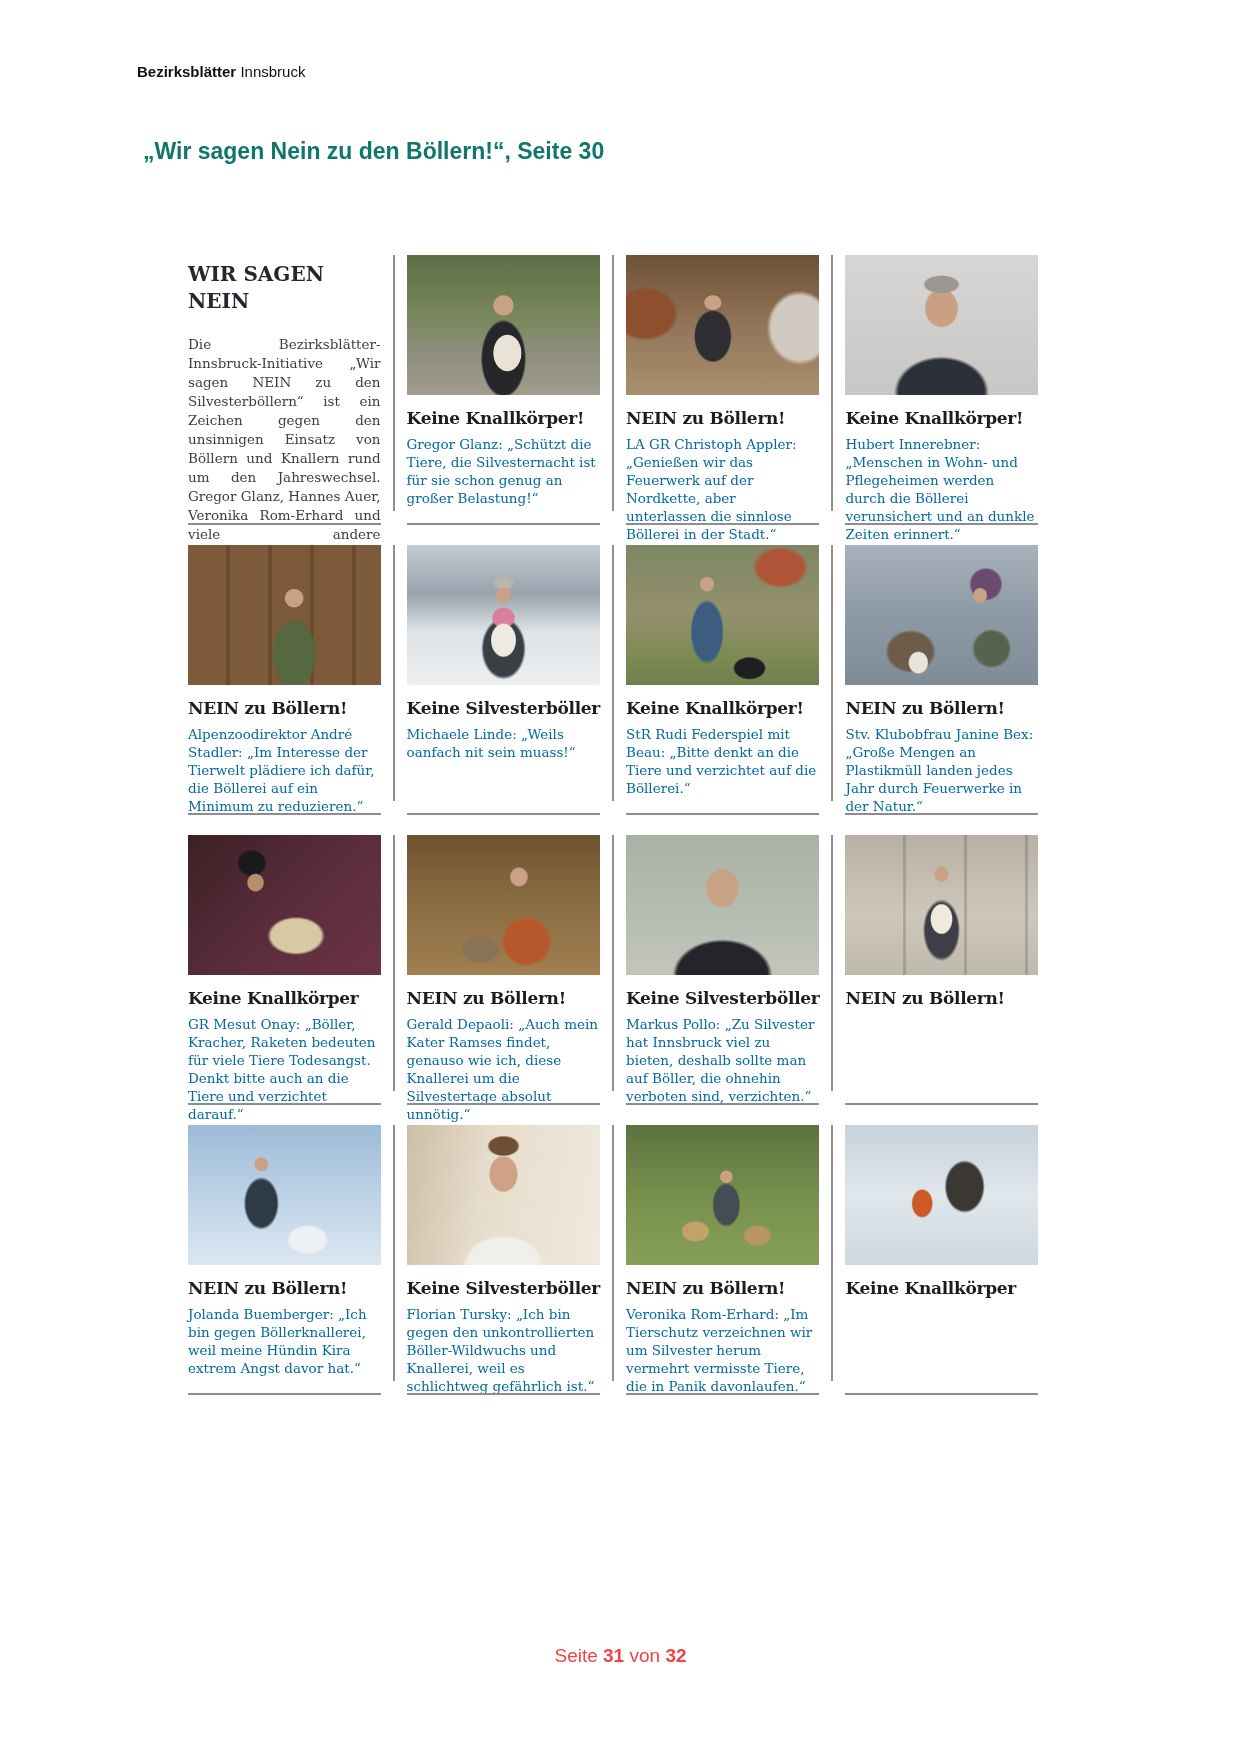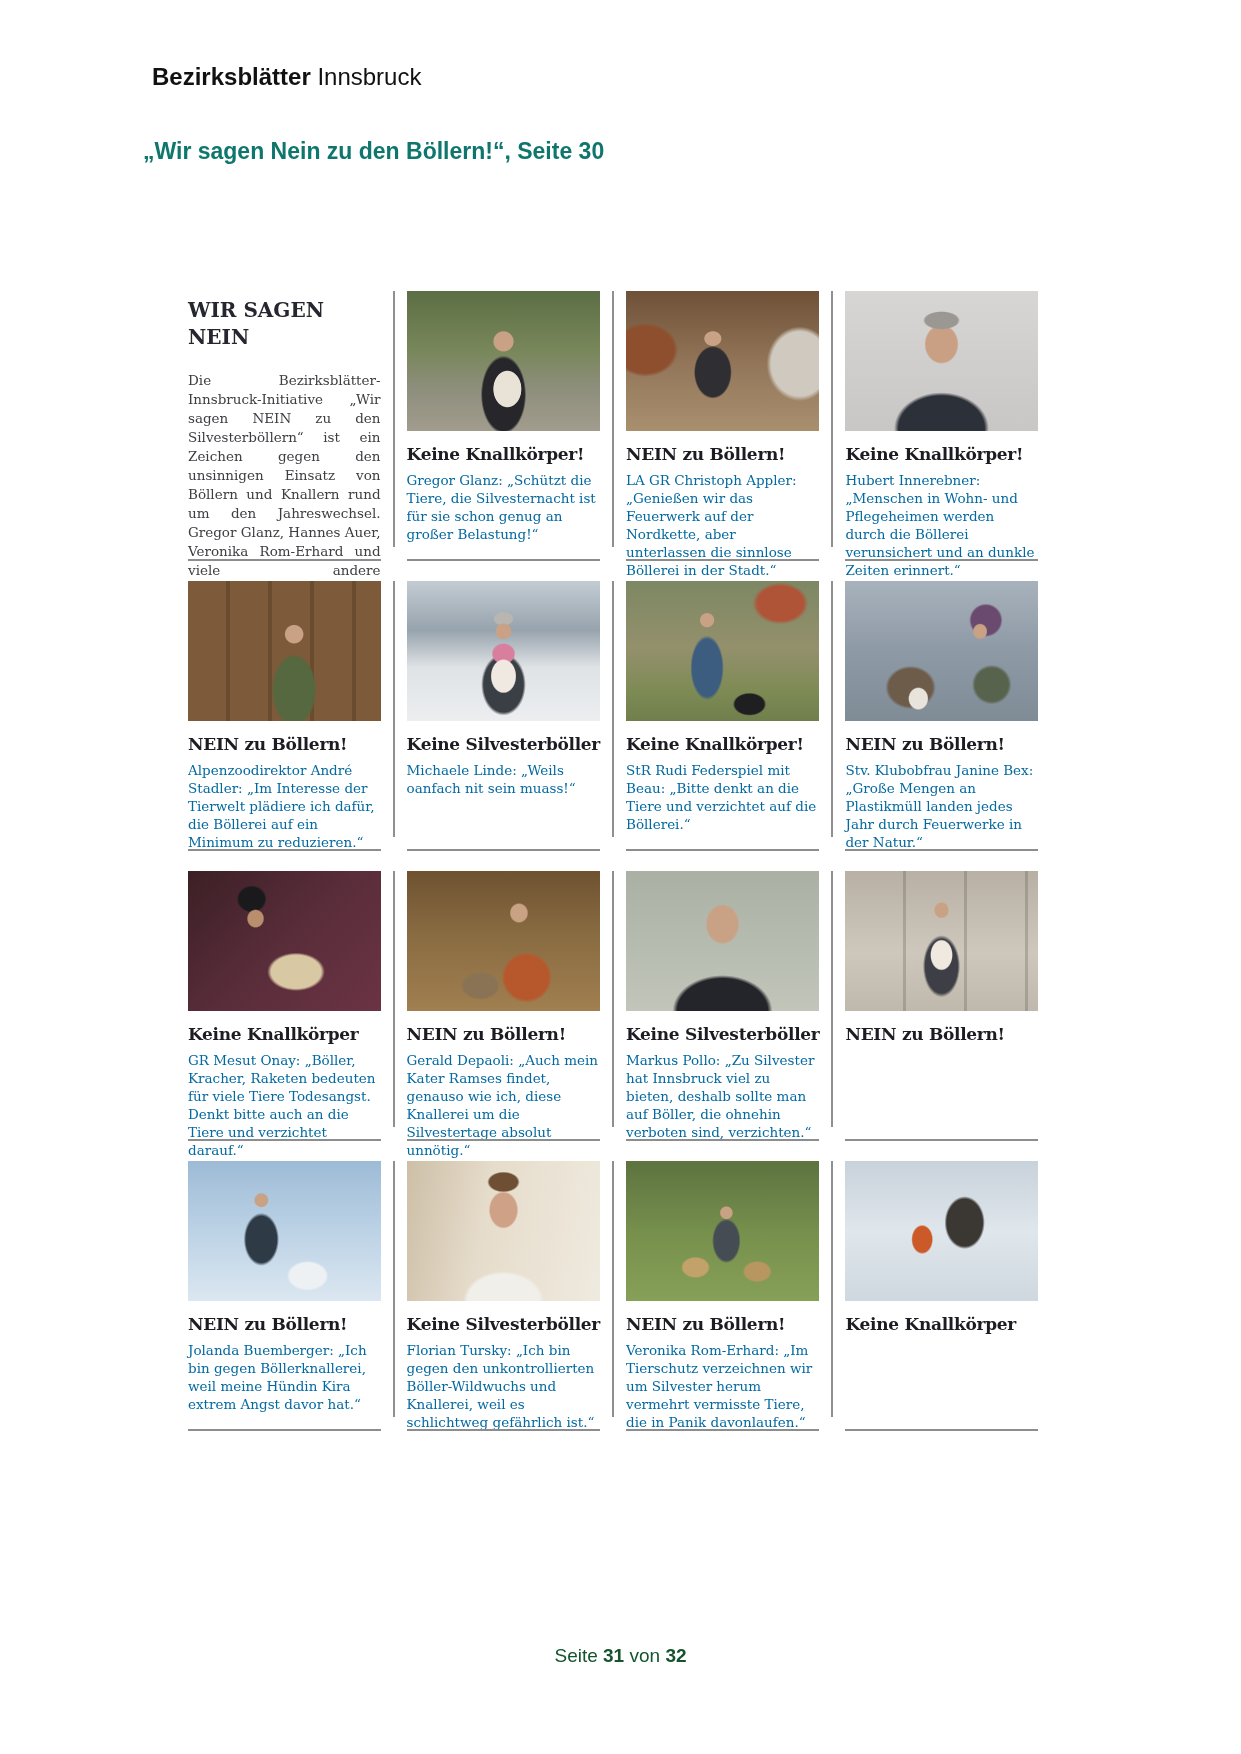--- a/index.html
+++ b/index.html
@@ -1,41 +1,41 @@
 <!DOCTYPE html>
 <html><head>
 <meta charset="utf-8">
 <style>
   html,body{margin:0;padding:0;}
   body{width:1241px;height:1754px;background:#ffffff;position:relative;
        font-family:"Liberation Sans",sans-serif;color:#1a1a1a;overflow:hidden;}
   .b{font-weight:bold;}
 
   
-  .doc-header{position:absolute;left:152px;top:63px;font-size:24px;color:#111;}
+  .doc-header{position:absolute;left:137px;top:63px;font-size:15px;color:#111;}
   .doc-title{position:absolute;left:143px;top:138px;font-size:23px;font-weight:bold;color:#0f766e;}
 
   
   .clip{position:absolute;left:188px;top:255px;width:850px;
         display:grid;grid-template-columns:repeat(4,1fr);column-gap:26px;
-        grid-auto-rows:290px;font-family:"DejaVu Serif",serif;margin-top:36px;}
+        grid-auto-rows:290px;font-family:"DejaVu Serif",serif;}
   .cell{position:relative;}
   .cell::after{content:"";position:absolute;left:0;right:0;top:268px;height:2px;background:#8d8d8d;}
   .cell:not(.first-col)::before{content:"";position:absolute;left:-14px;top:0;width:2px;height:256px;background:#8f8f8f;}
 
   .photo{height:140px;width:100%;}
   .cap-h{margin:13px 0 0 0;font-size:17px;font-weight:bold;letter-spacing:-0.3px;
          color:#1c1c22;white-space:nowrap;}
   .cap-b{margin:7px 0 0 0;font-size:13.5px;line-height:18px;color:#0369a1;}
 
   .intro-h{margin:6px 0 0 0;font-size:20px;line-height:27px;font-weight:bold;color:#262630;}
   .intro-b{margin:20px 0 0 0;font-size:13.5px;line-height:19px;color:#3d3d42;text-align:justify;}
 
   
-  .doc-footer{position:absolute;left:0;top:1645px;width:100%;text-align:center;font-size:19px;color:#14532d;}
+  .doc-footer{position:absolute;left:0;top:1645px;width:100%;text-align:center;font-size:19px;color:#ef4444;}
 
   
   .p1{background:
     radial-gradient(ellipse 20px 26px at 52% 70%, #e9e2d6 68%, rgba(233,226,214,0) 72%),
     radial-gradient(ellipse 16px 16px at 50% 36%, #c9a184 60%, rgba(201,161,132,0) 66%),
     radial-gradient(ellipse 36px 62px at 50% 74%, #26262b 58%, rgba(38,38,43,0) 63%),
     linear-gradient(180deg, #5c6e45 0%, #78875a 42%, #8f8f7e 72%, #a29c8d 100%);}
   .p2{background:
     radial-gradient(ellipse 14px 12px at 45% 34%, #c9a184 58%, rgba(201,161,132,0) 64%),
     radial-gradient(ellipse 30px 42px at 45% 58%, #2e2e33 58%, rgba(46,46,51,0) 63%),

